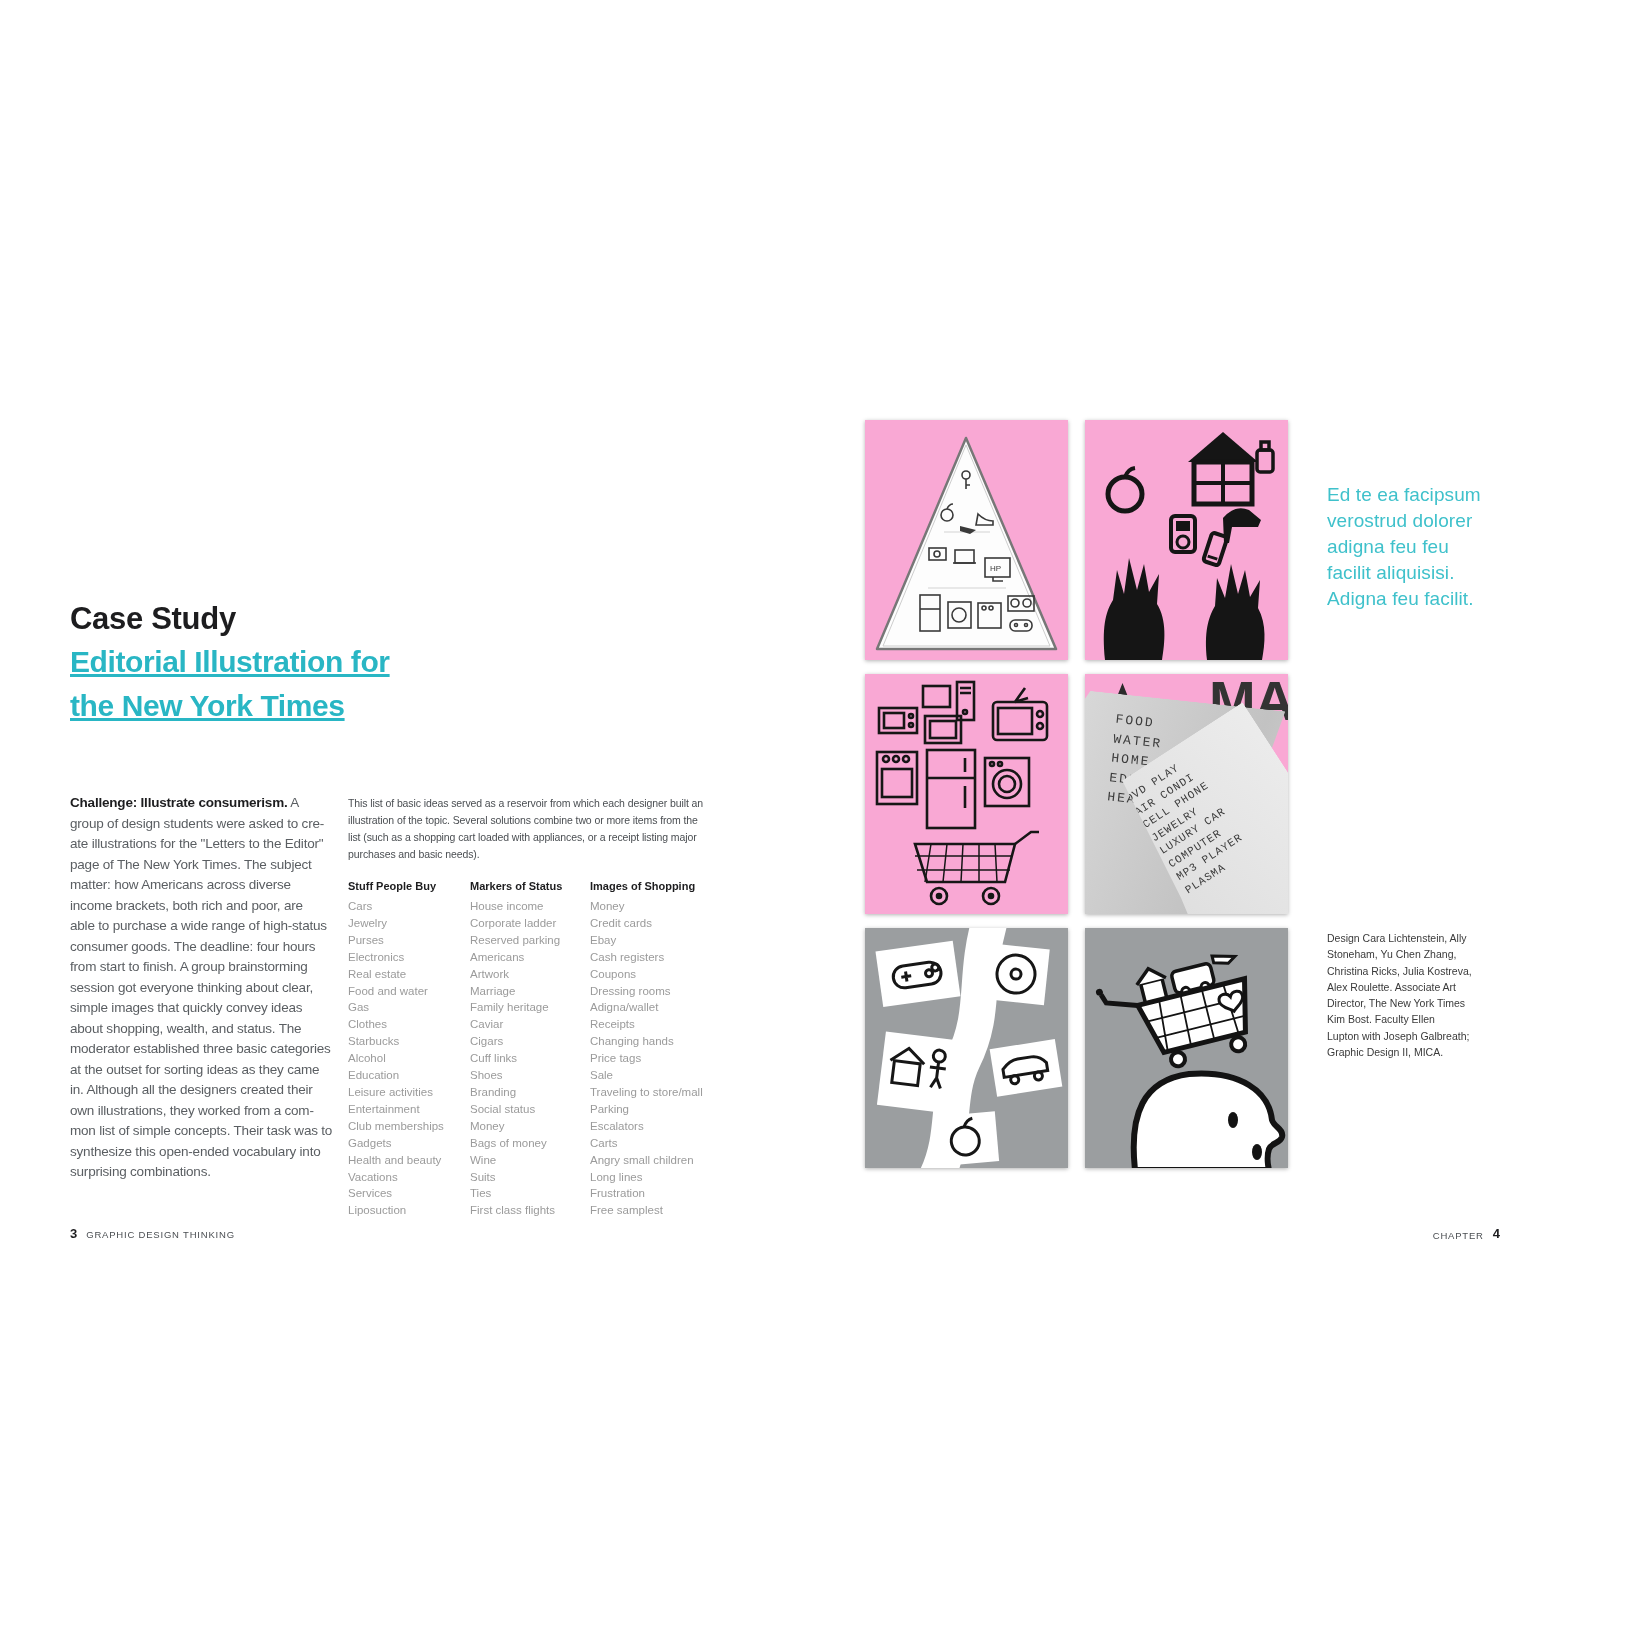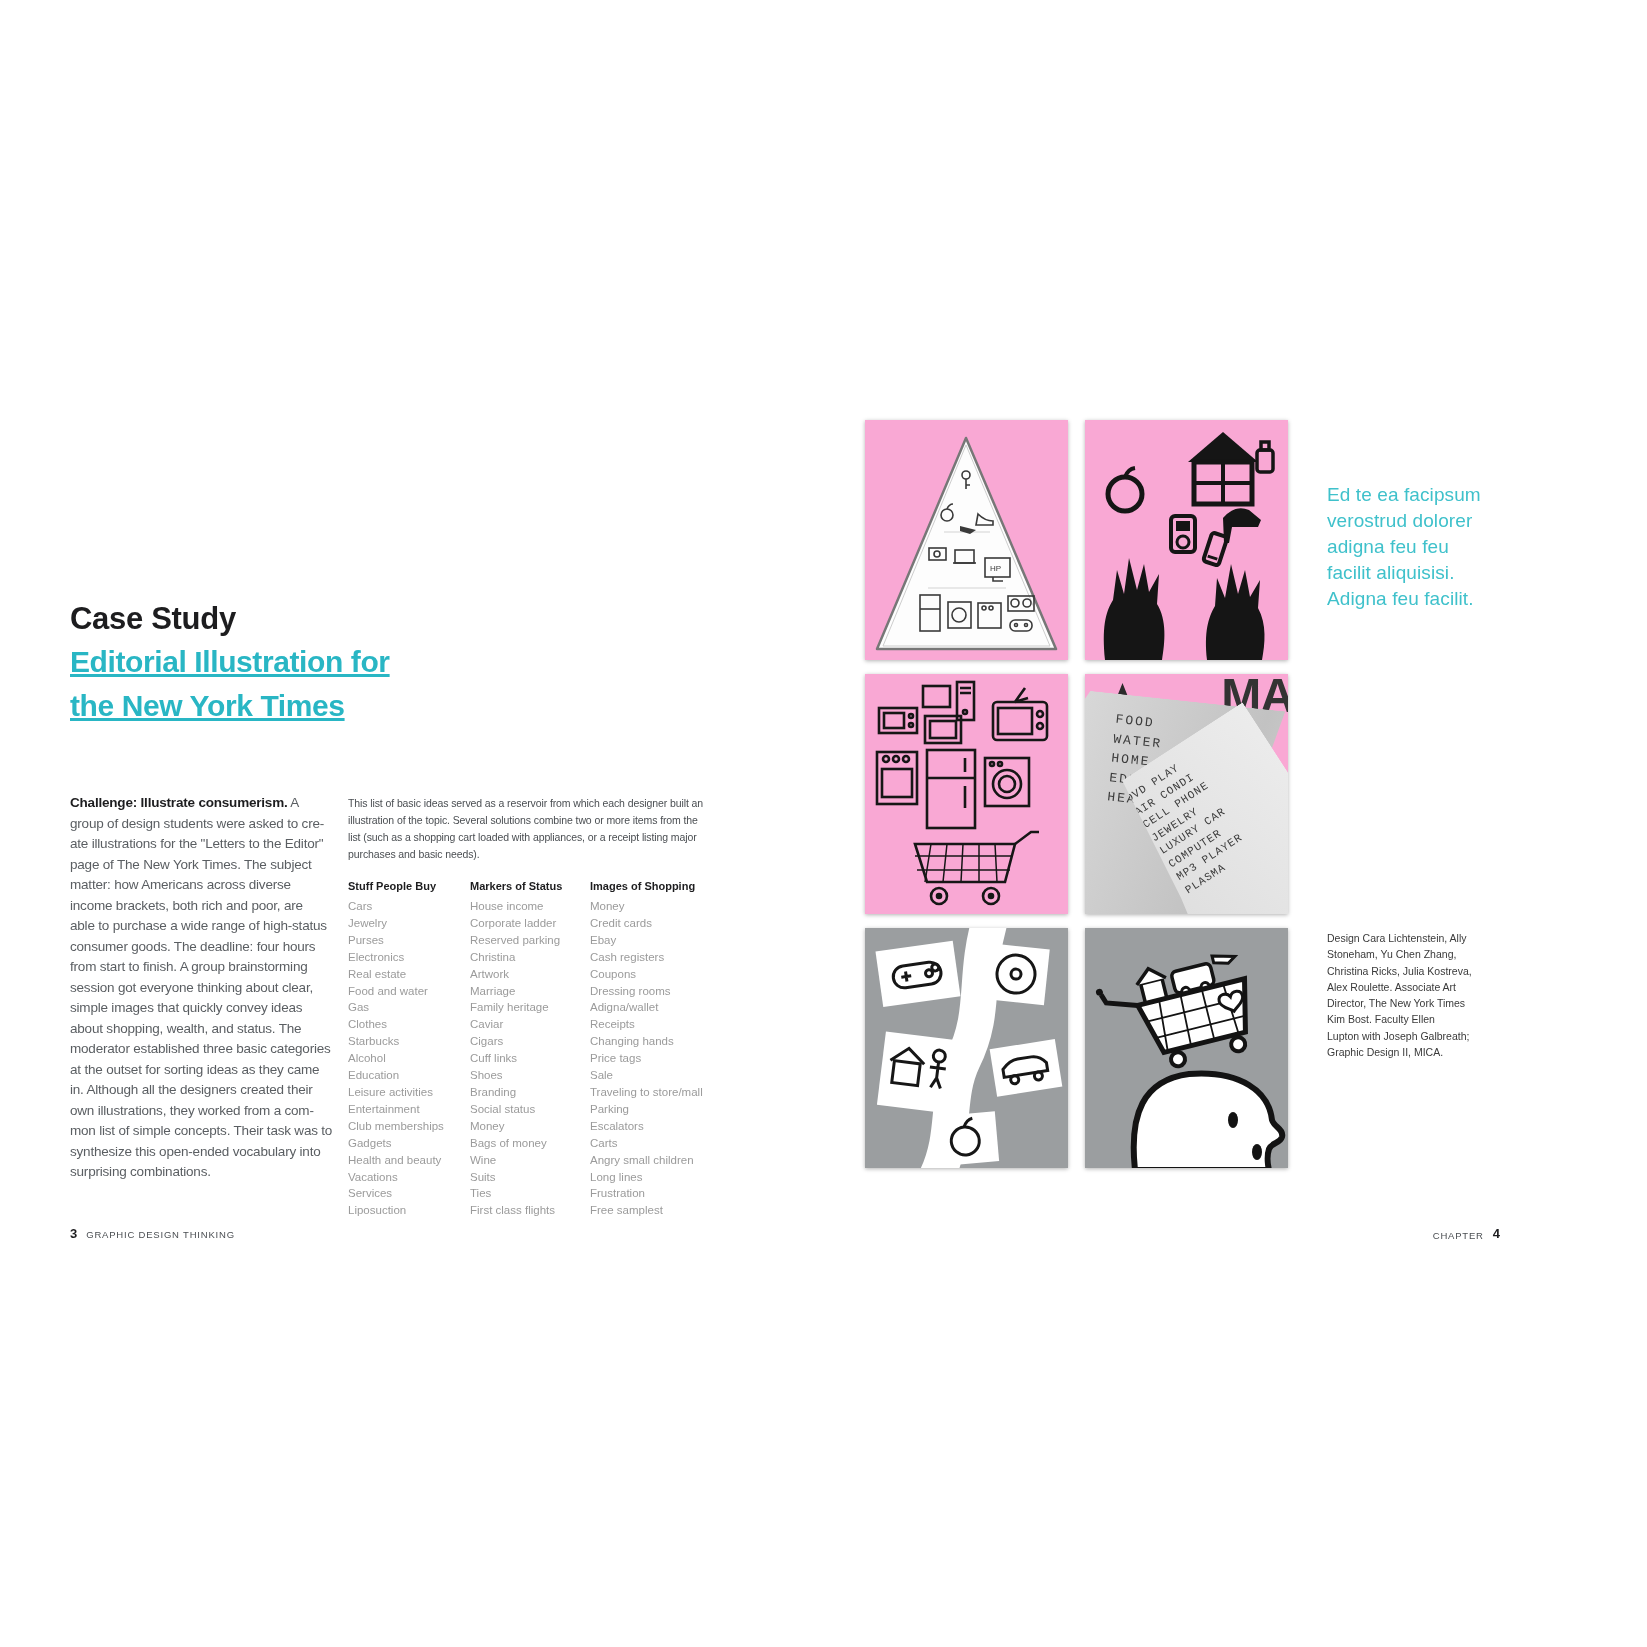--- a/index.html
+++ b/index.html
@@ -50,21 +50,21 @@
   .receipt-left{left:-16px;top:26px;width:168px;height:230px;
     background:linear-gradient(105deg,#d8d8d8,#c2c2c2 70%,#cfcfcf);
     transform:rotate(6deg);
     clip-path:polygon(4% 0,100% 0,88% 40%,97% 58%,72% 88%,52% 100%,0 100%,0 6%);
     padding:16px 0 0 36px;font-size:13px;line-height:19.5px;letter-spacing:2px;}
   .receipt-right{right:-38px;top:58px;width:150px;height:240px;
     background:linear-gradient(255deg,#ececec,#dcdcdc);
     transform:rotate(-33deg);
     clip-path:polygon(22% 0,100% 0,100% 100%,2% 100%,14% 52%);
     padding:12px 0 0 34px;font-size:11px;line-height:15.5px;letter-spacing:1px;}
-  .masthead{position:absolute;top:-6px;right:-6px;font-size:48px;font-weight:bold;
+  .masthead{position:absolute;top:-6px;right:-6px;font-size:56px;font-weight:bold;
             color:#333;letter-spacing:-1px;}
   .mast-star{position:absolute;top:6px;right:64px;}
 </style>
 </head>
 <body>
 
 <div class="abs title-block">
   <div class="title-black">Case Study</div>
   <div class="title-teal">Editorial Illustration for
 the New York Times</div>
@@ -119,21 +119,21 @@
         <div class="list-item">Services</div>
         <div class="list-item">Liposuction</div>
       </div>
   </div>
   <div class="list-col2">
     <div class="list-header">Markers of Status</div>
     <div>
         <div class="list-item">House income</div>
         <div class="list-item">Corporate ladder</div>
         <div class="list-item">Reserved parking</div>
-        <div class="list-item">Christina</div>
+        <div class="list-item">Americans</div>
         <div class="list-item">Artwork</div>
         <div class="list-item">Marriage</div>
         <div class="list-item">Family heritage</div>
         <div class="list-item">Caviar</div>
         <div class="list-item">Cigars</div>
         <div class="list-item">Cuff links</div>
         <div class="list-item">Shoes</div>
         <div class="list-item">Branding</div>
         <div class="list-item">Social status</div>
         <div class="list-item">Money</div>

